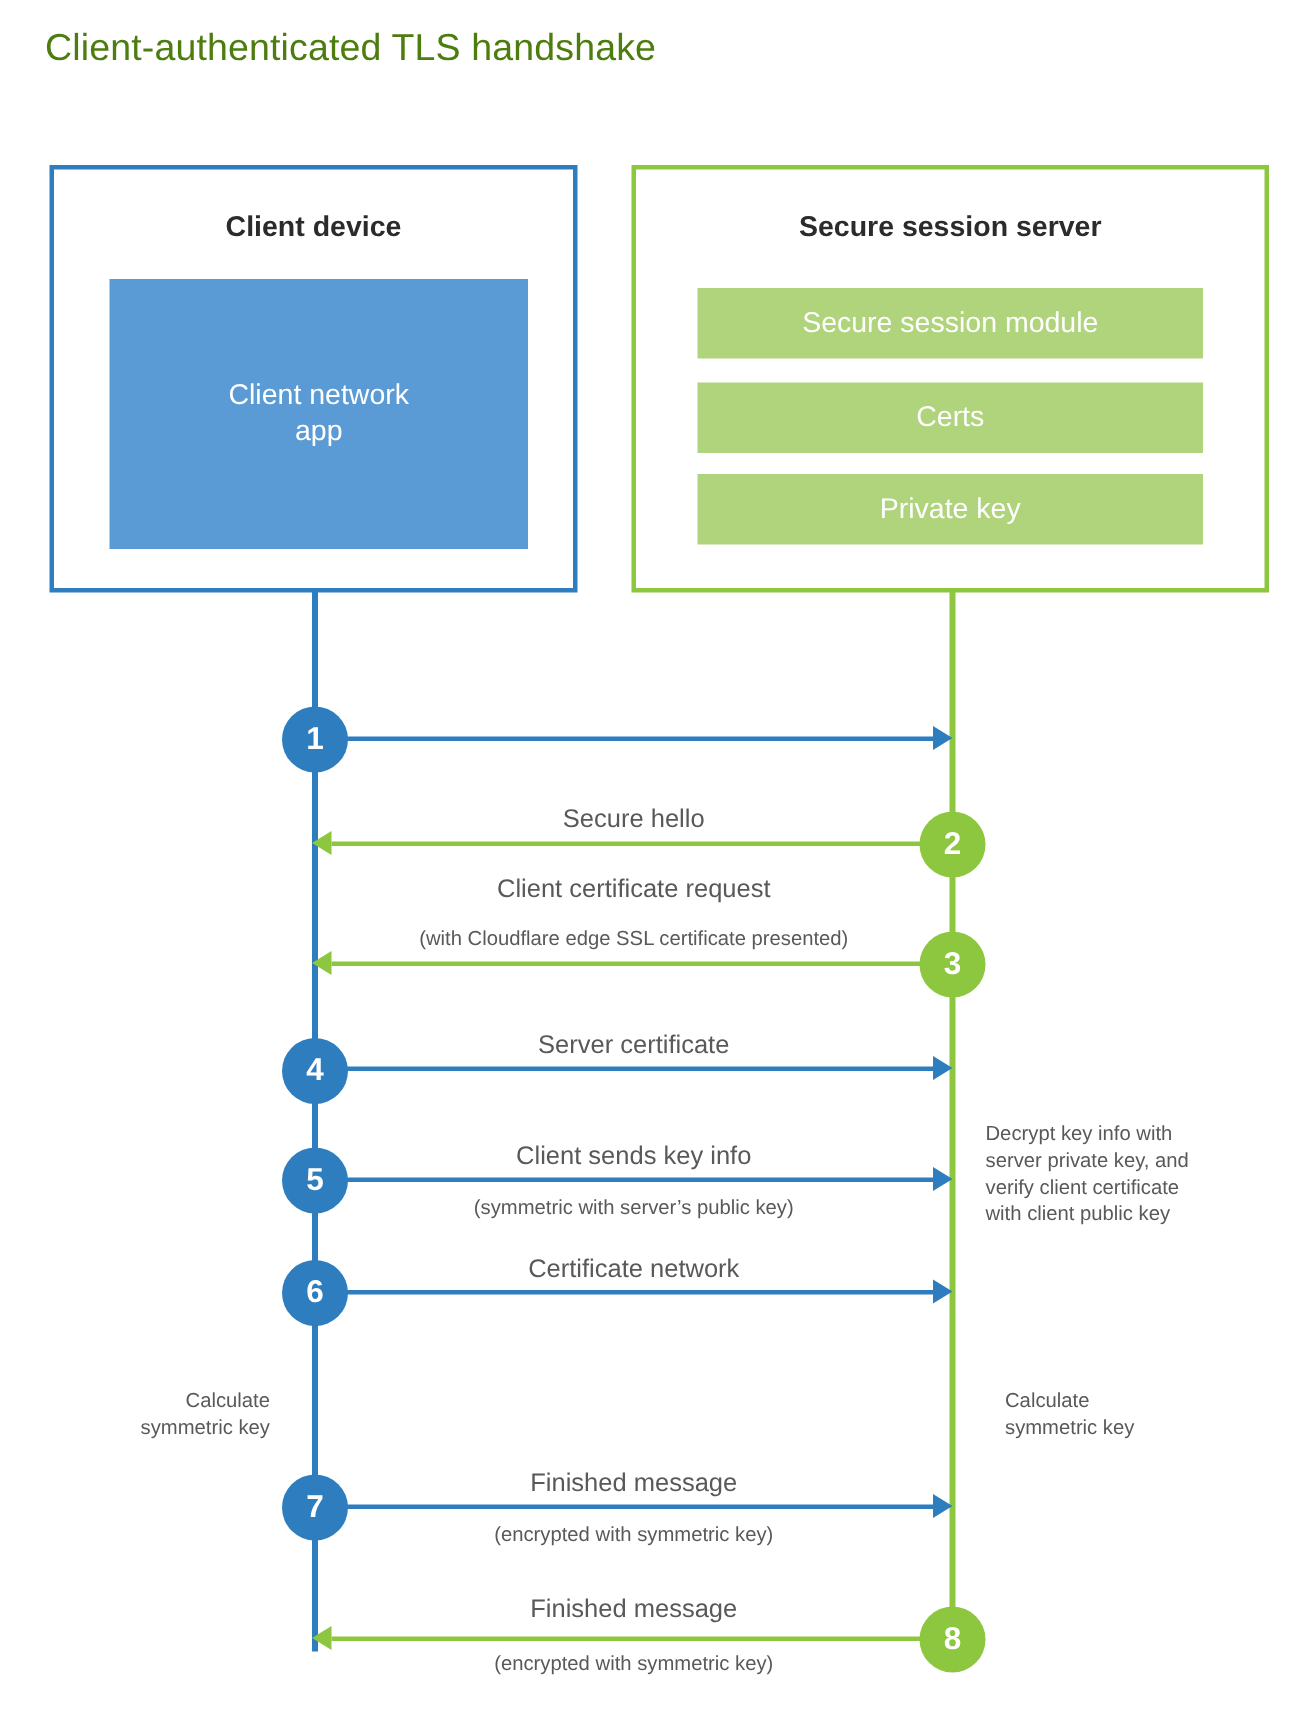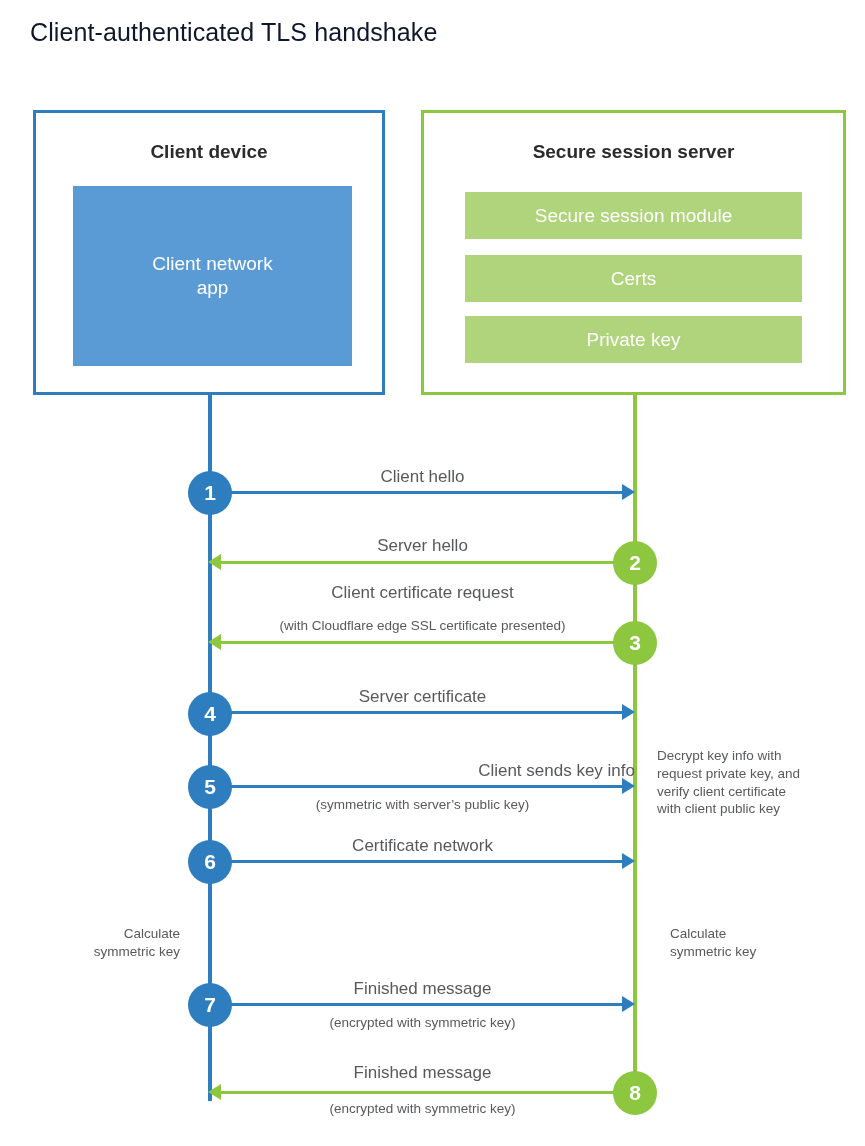--- a/index.html
+++ b/index.html
@@ -18,21 +18,21 @@
     background: #ffffff;
     overflow: hidden;
   }
 
   
   #page-title {
     position: absolute;
     left: 30px;
     top: 18px;
     font-size: 25px;
-    color: #0f172a;
+    color: #4d7c0f;
     font-weight: 400;
     letter-spacing: 0.1px;
     white-space: nowrap;
   }
 
   
   .actor-box {
     position: absolute;
     background: #ffffff;
     box-sizing: border-box;
@@ -191,49 +191,48 @@
 
   <div class="actor-box" id="client-box">
     <div class="actor-title">Client device</div>
     <div id="client-app" style="white-space: pre-line;">Client network
 app</div>
   </div>
 
   <div class="lifeline" id="lifeline-client"></div>
   <div class="lifeline" id="lifeline-server"></div>
 
-  <div class="msg-label" style="left:210px; top:467px; width:425px;">Client hello</div>
   <div class="msg-line blue" style="left:210px; top:491px; width:412px;"></div>
   <div class="arrow-head right blue" style="left:622px; top:484px;"></div>
   <div class="step-badge blue" style="left:188px; top:471px;">1</div>
 
-  <div class="msg-label" style="left:210px; top:536px; width:425px;">Server hello</div>
+  <div class="msg-label" style="left:210px; top:536px; width:425px;">Secure hello</div>
   <div class="msg-line green" style="left:221px; top:561px; width:414px;"></div>
   <div class="arrow-head left green" style="left:208px; top:554px;"></div>
   <div class="msg-sublabel" style="left:210px; top:572px; width:425px;margin-top:46px;">(with Cloudflare edge SSL certificate presented)</div>
   <div class="step-badge green" style="left:613px; top:541px;">2</div>
 
   <div class="msg-label" style="left:210px; top:583px; width:425px;">Client certificate request</div>
   <div class="msg-line green" style="left:221px; top:641px; width:414px;"></div>
   <div class="arrow-head left green" style="left:208px; top:634px;"></div>
   <div class="step-badge green" style="left:613px; top:621px;">3</div>
 
   <div class="msg-label" style="left:210px; top:687px; width:425px;">Server certificate</div>
   <div class="msg-line blue" style="left:210px; top:711px; width:412px;"></div>
   <div class="arrow-head right blue" style="left:622px; top:704px;"></div>
   <div class="step-badge blue" style="left:188px; top:692px;">4</div>
 
-  <div class="msg-label" style="left:210px; top:761px; width:425px;text-align:right;">Client sends key info</div>
+  <div class="msg-label" style="left:210px; top:761px; width:425px;">Client sends key info</div>
   <div class="msg-line blue" style="left:210px; top:785px; width:412px;"></div>
   <div class="arrow-head right blue" style="left:622px; top:778px;"></div>
   <div class="msg-sublabel" style="left:210px; top:797px; width:425px;">(symmetric with server’s public key)</div>
   <div class="step-badge blue" style="left:188px; top:765px;">5</div>
 
   <div class="side-note left-align" style="left:657px; top:747px; width:185px; white-space:pre-line;">Decrypt key info with
-request private key, and
+server private key, and
 verify client certificate
 with client public key</div>
 
   <div class="msg-label" style="left:210px; top:836px; width:425px;">Certificate network</div>
   <div class="msg-line blue" style="left:210px; top:860px; width:412px;"></div>
   <div class="arrow-head right blue" style="left:622px; top:853px;"></div>
   <div class="step-badge blue" style="left:188px; top:840px;">6</div>
 
   <div class="side-note right-align" style="left:20px; top:925px; width:160px; white-space:pre-line;">Calculate
 symmetric key</div>

